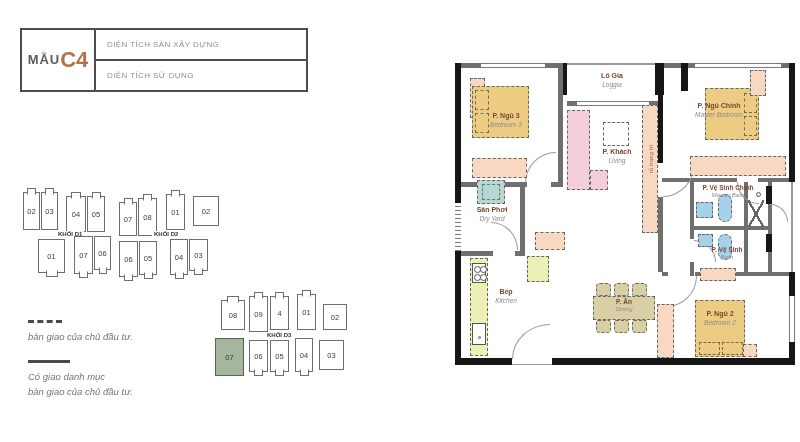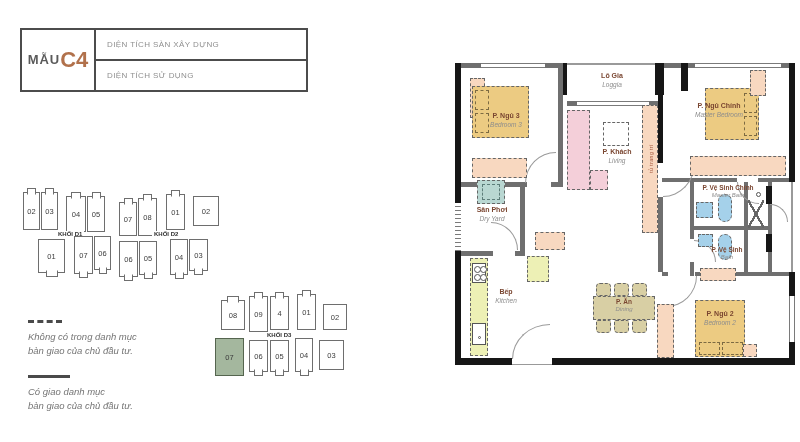--- a/index.html
+++ b/index.html
@@ -121,21 +121,20 @@
     <div class="unit hl" style="left:2px;top:46px;width:29px;height:38px;">07</div>
     <div class="unit nubb" style="left:36px;top:48px;width:19px;height:32px;">06</div>
     <div class="unit nubb" style="left:57px;top:48px;width:19px;height:32px;">05</div>
     <div class="unit nubb" style="left:82px;top:46px;width:18px;height:34px;">04</div>
     <div class="unit" style="left:106px;top:48px;width:25px;height:30px;">03</div>
   </div>
 
   <div id="legend" class="abs">
     <div class="legline-d"></div>
     <div class="legtxt">
-      <div>Không có trong danh mục</div>
       <div>bàn giao của chủ đầu tư.</div>
     </div>
     <div class="legline-s"></div>
     <div class="legtxt">
       <div>Có giao danh mục</div>
       <div>bàn giao của chủ đầu tư.</div>
     </div>
   </div>
 
   <div id="plan" class="abs">

